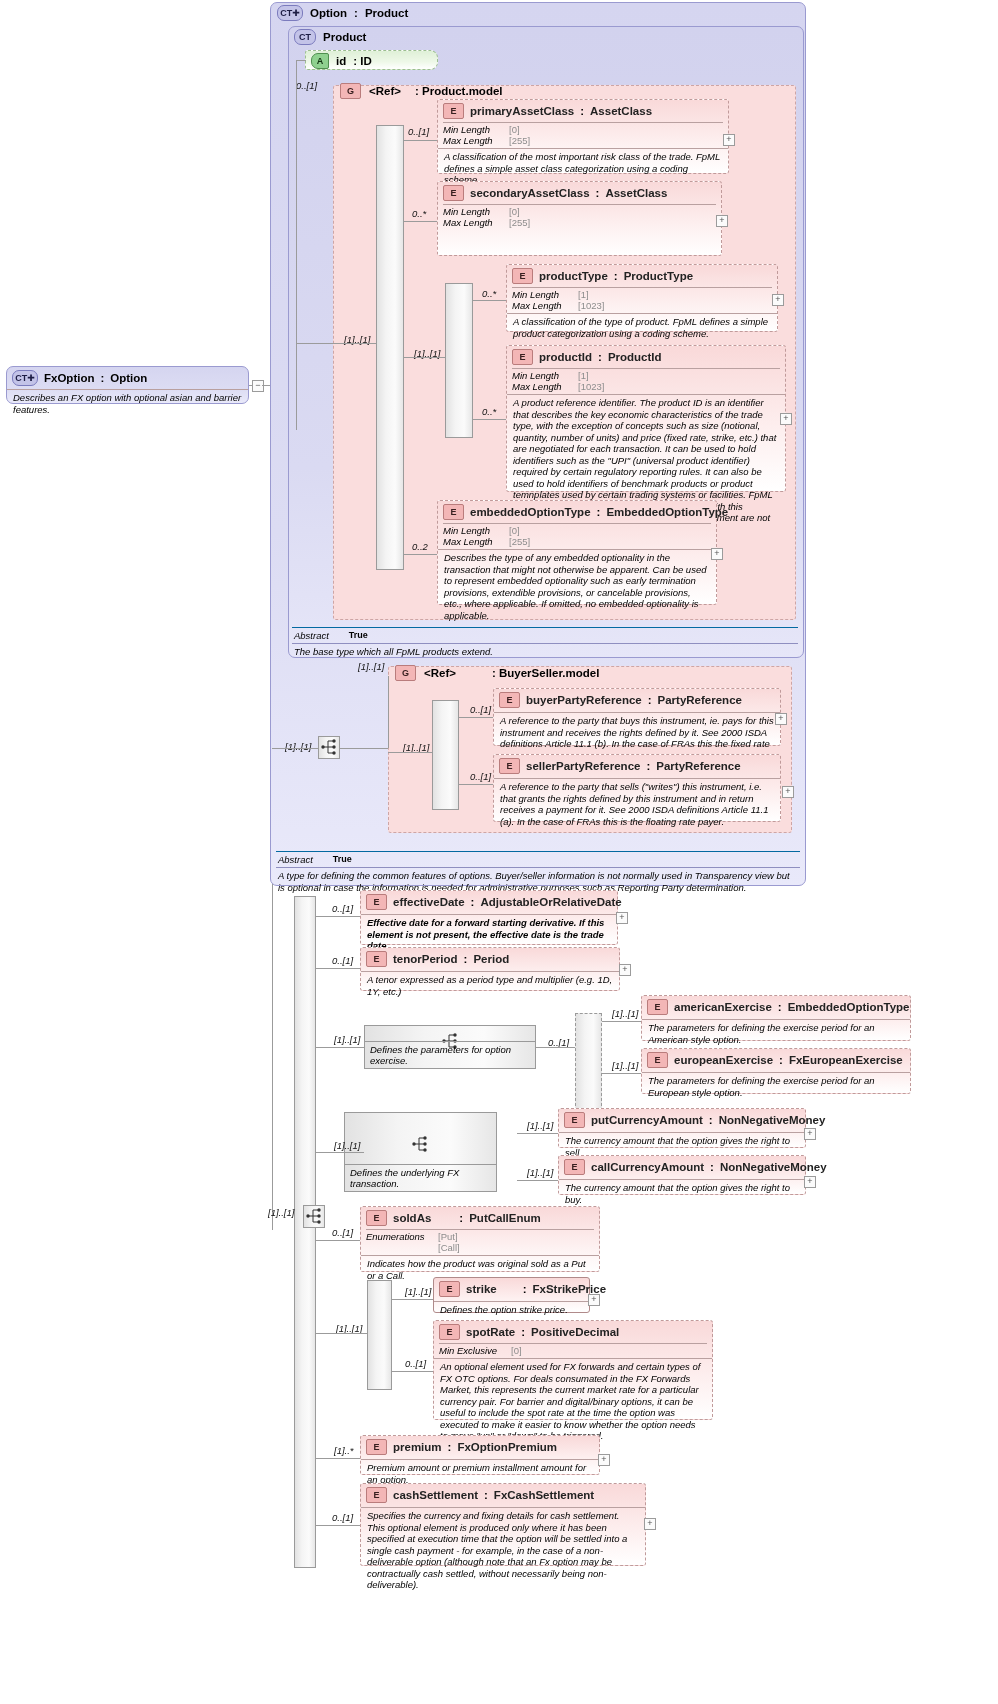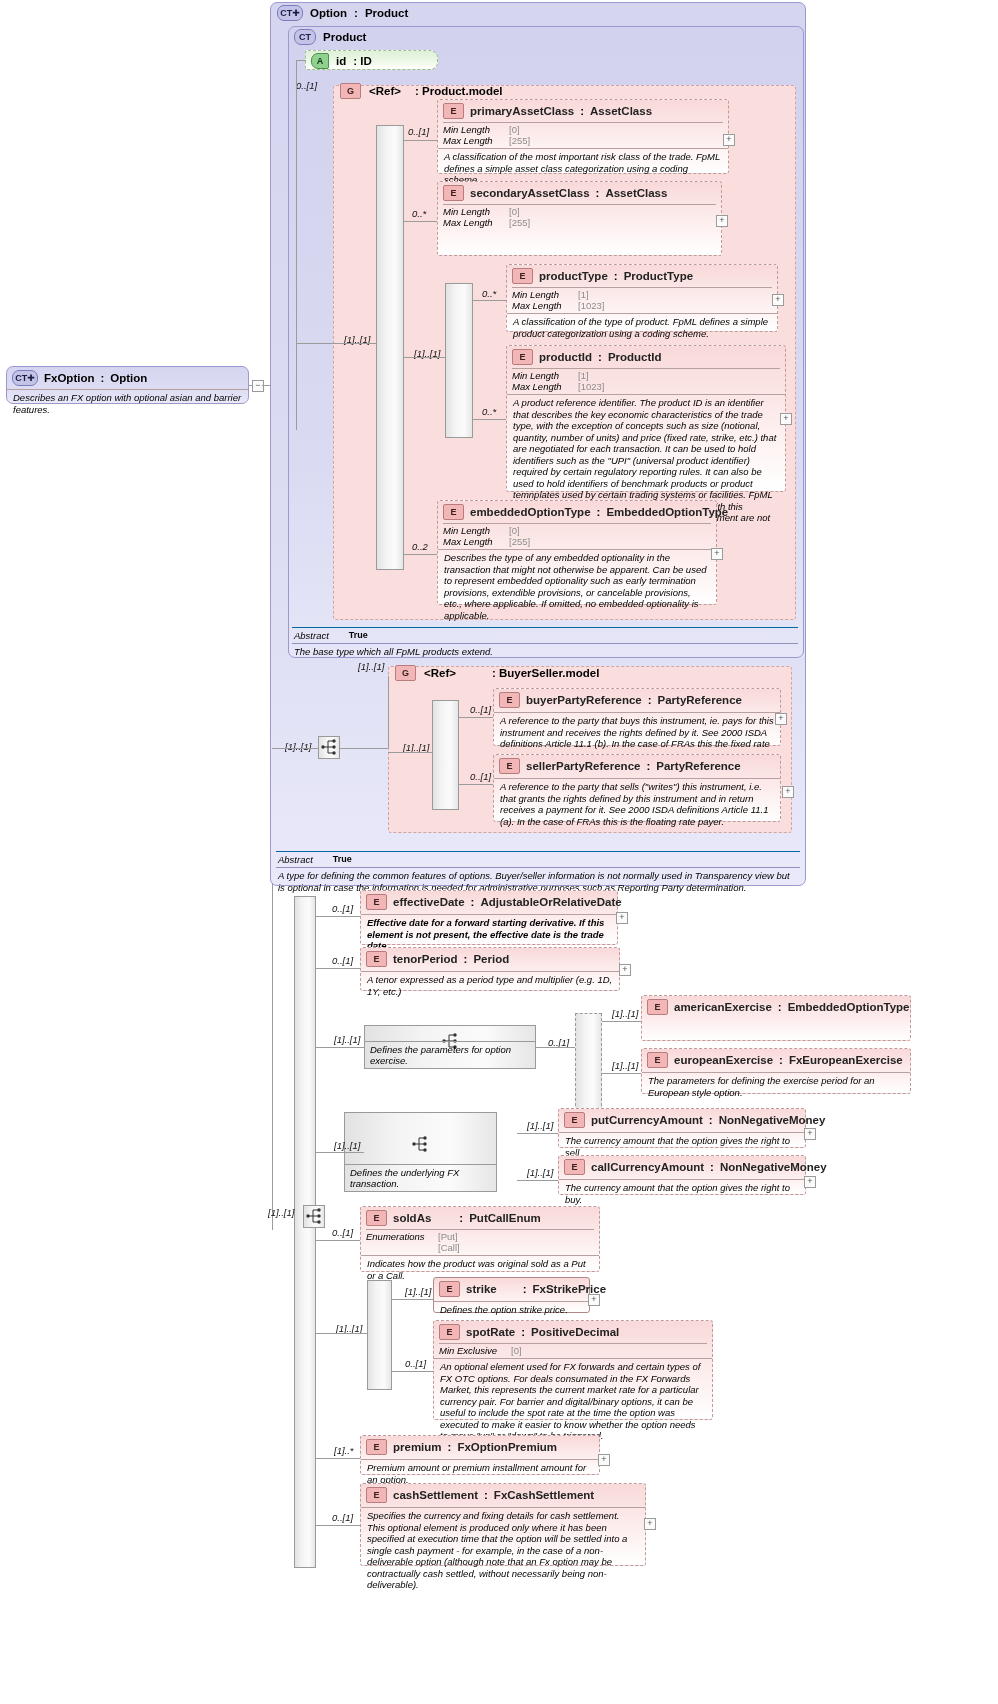--- a/index.html
+++ b/index.html
@@ -399,20 +399,21 @@
 <div class="card" style="left:548px;top:1037px;">0..[1]</div>
 <div class="ln lnh" style="left:536px;top:1047px;width:39px;"></div>
 
 <div class="node n-el abs" style="left:641px;top:995px;width:270px;height:46px;">
   <div class="hdr">
     <span class="ico ico-e">E</span>
     <span>americanExercise</span>
     <span class="sep">:</span>
     <span>EmbeddedOptionType</span>
   </div>
+  <div class="doc" style="border-top:1px solid #b9a0a0;margin-top:1px;">The parameters for defining the exercise period for an American style option.</div>
 </div>
 <div class="card" style="left:612px;top:1008px;">[1]..[1]</div>
 <div class="ln lnh" style="left:602px;top:1021px;width:39px;"></div>
 
 <div class="node n-el abs" style="left:641px;top:1048px;width:270px;height:46px;">
   <div class="hdr">
     <span class="ico ico-e">E</span>
     <span>europeanExercise</span>
     <span class="sep">:</span>
     <span>FxEuropeanExercise</span>

